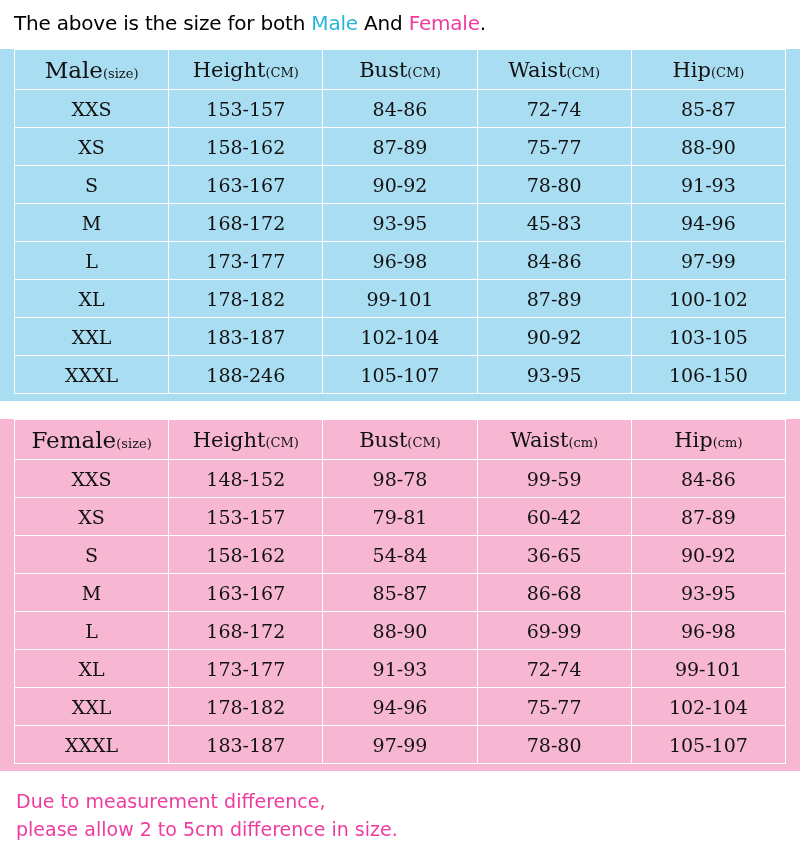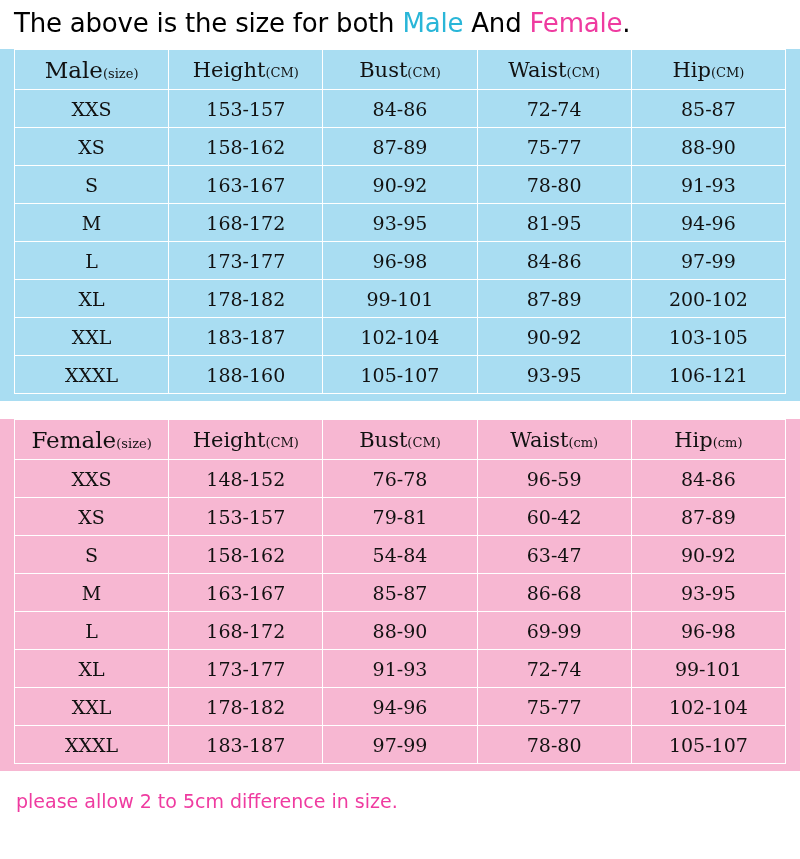--- a/index.html
+++ b/index.html
@@ -17,21 +17,21 @@
   .page {
     position: relative;
     width: 800px;
     height: 859px;
     box-sizing: border-box;
   }
 
   
   .header {
     padding: 6px 14px 0 14px;
-    font-size: 26px;
+    font-size: 20px;
     line-height: 34px;
     letter-spacing: -0.2px;
     font-family: "DejaVu Sans", sans-serif;
   }
   .header .line {
     white-space: nowrap;
   }
   .male-word {
     color: #29b6d8;
   }
@@ -157,50 +157,50 @@
             <td>S</td>
             <td>163-167</td>
             <td>90-92</td>
             <td>78-80</td>
             <td>91-93</td>
           </tr>
           <tr>
             <td>M</td>
             <td>168-172</td>
             <td>93-95</td>
-            <td>81-95</td>
+            <td>45-83</td>
             <td>94-96</td>
           </tr>
           <tr>
             <td>L</td>
             <td>173-177</td>
             <td>96-98</td>
             <td>84-86</td>
             <td>97-99</td>
           </tr>
           <tr>
             <td>XL</td>
             <td>178-182</td>
             <td>99-101</td>
             <td>87-89</td>
-            <td>200-102</td>
+            <td>100-102</td>
           </tr>
           <tr>
             <td>XXL</td>
             <td>183-187</td>
             <td>102-104</td>
             <td>90-92</td>
             <td>103-105</td>
           </tr>
           <tr>
             <td>XXXL</td>
-            <td>188-160</td>
+            <td>188-246</td>
             <td>105-107</td>
             <td>93-95</td>
-            <td>106-121</td>
+            <td>106-150</td>
           </tr>
         </tbody>
       </table>
     </div>
   </div>
 
   <div style="height:10px;background:#ffffff;"></div>
 
   <div class="band-female">
     <div class="table-wrap">
@@ -211,36 +211,36 @@
             <td><span>Height</span><span class="unit">(CM)</span></td>
             <td><span>Bust</span><span class="unit">(CM)</span></td>
             <td><span>Waist</span><span class="unit-lower">(cm)</span></td>
             <td><span>Hip</span><span class="unit-lower">(cm)</span></td>
           </tr>
         </thead>
         <tbody>
           <tr>
             <td>XXS</td>
             <td>148-152</td>
-            <td>76-78</td>
-            <td>96-59</td>
+            <td>98-78</td>
+            <td>99-59</td>
             <td>84-86</td>
           </tr>
           <tr>
             <td>XS</td>
             <td>153-157</td>
             <td>79-81</td>
             <td>60-42</td>
             <td>87-89</td>
           </tr>
           <tr>
             <td>S</td>
             <td>158-162</td>
             <td>54-84</td>
-            <td>63-47</td>
+            <td>36-65</td>
             <td>90-92</td>
           </tr>
           <tr>
             <td>M</td>
             <td>163-167</td>
             <td>85-87</td>
             <td>86-68</td>
             <td>93-95</td>
           </tr>
           <tr>
@@ -270,16 +270,17 @@
             <td>97-99</td>
             <td>78-80</td>
             <td>105-107</td>
           </tr>
         </tbody>
       </table>
     </div>
   </div>
 
   <div class="note">
+    <div>Due to measurement difference,</div>
     <div>please allow 2 to 5cm difference in size.</div>
   </div>
 
 </div>
 
 </body></html>

